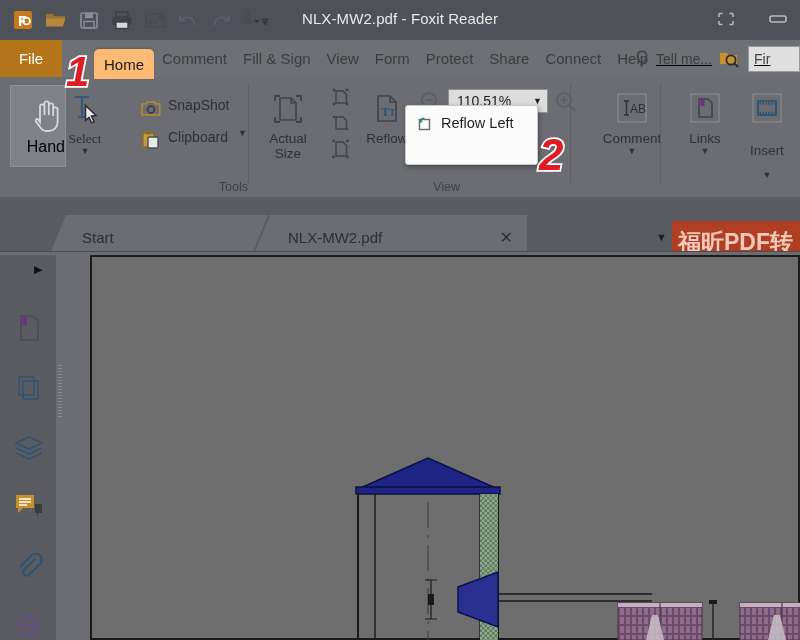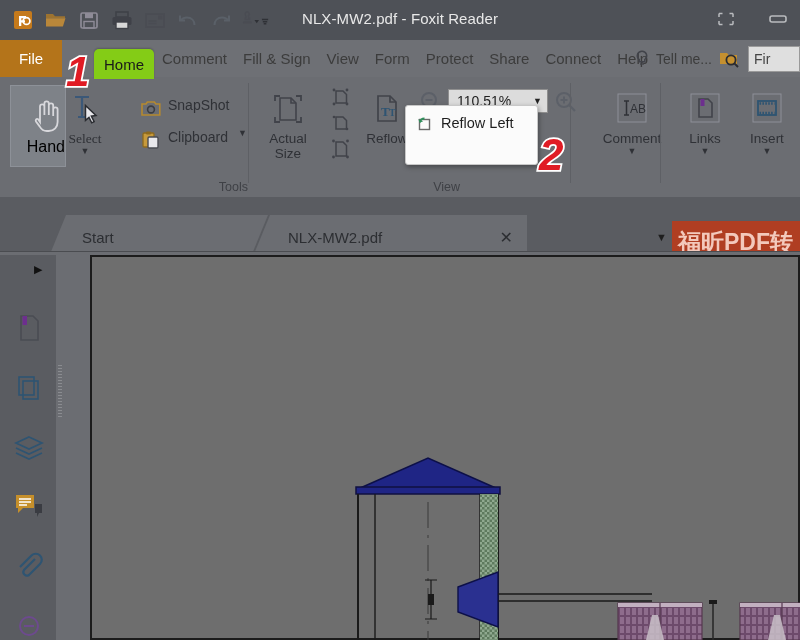--- a/index.html
+++ b/index.html
@@ -45,30 +45,30 @@
     width: 62px; height: 37px; background: #b4741a;
     display: flex; align-items: center; justify-content: center;
     color: #ffffff; font-size: 15px;
   }
   .menu-item {
     height: 37px; display: flex; align-items: center;
     padding: 0 8px; font-size: 15px; color: #3c3c3c;
     white-space: nowrap;
   }
   .menu-item.home-active {
-    background: #84cc16; color: #1a1a1a;
+    background: #fdba74; color: #1a1a1a;
     border-radius: 5px 5px 0 0;
     height: 30px; margin-top: 11px;
     box-shadow: 0 -1px 2px rgba(0,0,0,.2);
     padding: 0 10px;
     position: relative; z-index: 30;
   }
   .menu-right {
     position: absolute; right: 0; top: 0; height: 37px;
-    display: flex; align-items: center; gap: 6px; padding-right: 0;
+    display: flex; align-items: center; gap: 6px; padding-right: 0; text-decoration: underline;
   }
   .tellme { display: flex; align-items: center; gap: 6px; font-size: 14px; color: #3c3c3c; }
   .findbox {
     width: 52px; height: 26px; background: #dfdfdf;
     border: 1px solid #9a9a9a;
     display: flex; align-items: center; padding-left: 5px;
     font-size: 14px; color: #444;
     overflow: hidden;
   }
 
@@ -495,21 +495,21 @@
           <svg width="42" height="42" viewBox="0 0 42 42">
             <rect x="7" y="6" width="28" height="28" fill="none" stroke="#8e9098" stroke-width="1"></rect>
             <path d="M15 11h9l4 4v14H15z" fill="none" stroke="#41434a" stroke-width="1.6"></path>
             <rect x="16.5" y="11" width="4" height="7" fill="#6d2f8e"></rect>
           </svg>
         </div>
         <div class="lbl">Links</div>
         <div class="caret-dn">▼</div>
       </div>
 
-      <div class="big-btn" style="position:absolute; left:165px; top:10px; width:54px;">
+      <div class="big-btn" style="position:absolute; left:165px; top:10px; width:54px;gap:12px;">
         <div class="ico">
           <svg width="42" height="42" viewBox="0 0 42 42">
             <rect x="7" y="6" width="28" height="28" fill="none" stroke="#8e9098" stroke-width="1"></rect>
             <rect x="12" y="13" width="18" height="14" fill="none" stroke="#2e5472" stroke-width="1.8"></rect>
             <path d="M13.5 15.5h15M13.5 25h15" stroke="#2e5472" stroke-width="2.4" stroke-dasharray="1.6 1.3"></path>
           </svg>
         </div>
         <div class="lbl">Insert</div>
         <div class="caret-dn">▼</div>
       </div>

